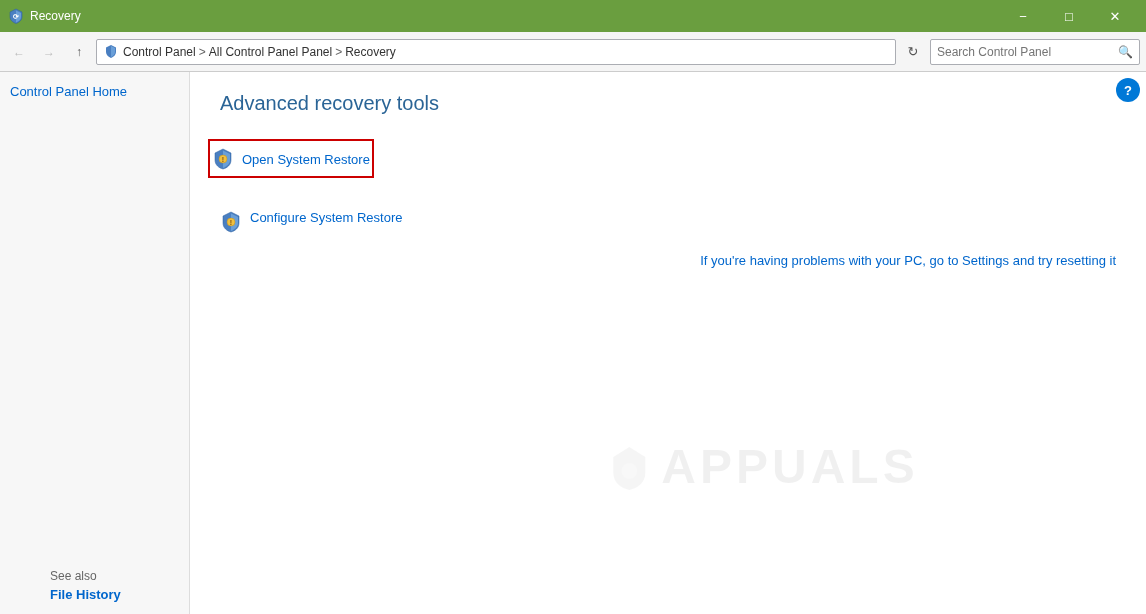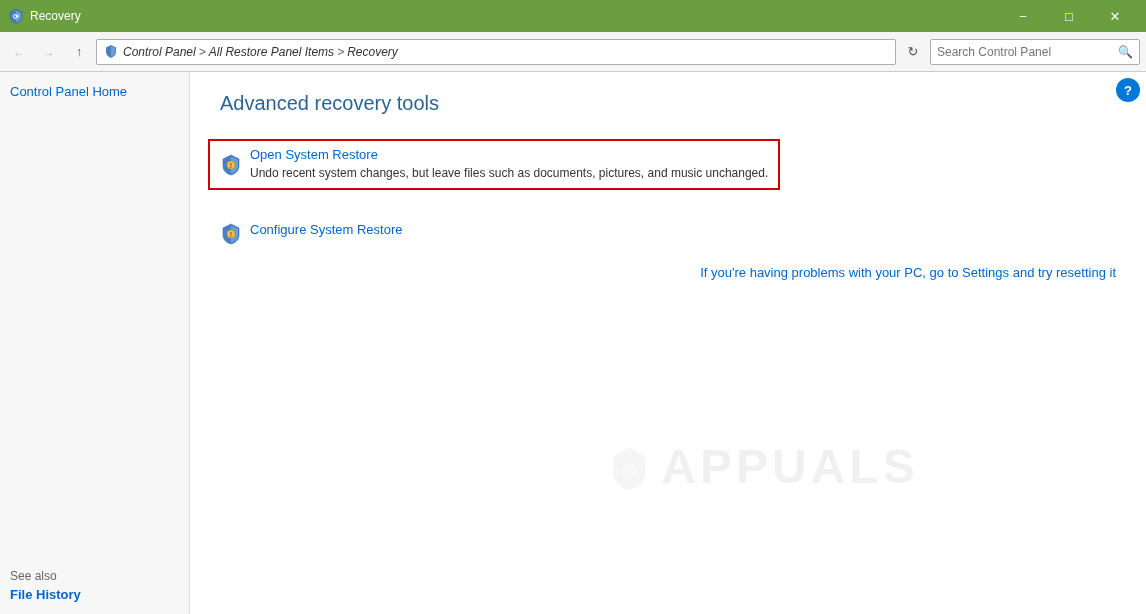--- a/index.html
+++ b/index.html
@@ -64,21 +64,20 @@
       height: 26px;
       background: white;
       border: 1px solid #abadb3;
       border-radius: 2px;
       display: flex;
       align-items: center;
       padding: 0 6px;
       font-size: 12px;
       color: #333;
       cursor: text;
-      font-style: italic;
     }
     .address-path-separator {
       color: #666;
       margin: 0 3px;
     }
     .address-path-link {
       color: #333;
     }
     .address-refresh {
       width: 26px; height: 26px;
@@ -136,20 +135,21 @@
       color: #0066cc;
       text-decoration: none;
       font-size: 13px;
       cursor: pointer;
       display: block;
       margin-bottom: 6px;
     }
 
     .sidebar-bottom {
       margin-top: auto;
+      margin-left: 40px;
     }
     .see-also-label {
       color: #666;
       font-size: 12px;
       margin-bottom: 4px;
     }
     .sidebar-file-history {
       color: #0066cc;
       text-decoration: none;
       font-size: 13px;
@@ -194,23 +194,23 @@
     }
     .tool-desc {
       color: #333;
       font-size: 12px;
       line-height: 1.4;
     }
 
     
     .highlighted-item {
       border: 2px solid #cc0000;
-      padding: 6px 10px;
+      padding: 6px 2px;
       display: inline-flex;
-      align-items: center;
+      align-items: flex-end;
       margin-bottom: 12px;
       margin-left: -12px;
     }
 
     .settings-link {
       color: #0066cc;
       text-decoration: none;
       font-size: 13px;
       cursor: pointer;
       display: block;
@@ -278,21 +278,21 @@
   <button class="nav-btn" title="Up">↑</button>
 
   <div class="address-path">
 
     <svg width="16" height="16" viewBox="0 0 16 16" style="margin-right:4px;flex-shrink:0;">
       <path d="M8 1 L13 3.5 L13 8 C13 11 10.5 13 8 14 C5.5 13 3 11 3 8 L3 3.5 Z" fill="#4a7fc1"></path>
       <path d="M8 2 L12 4 L12 8 C12 10.5 10 12 8 13" fill="#6a9fd8"></path>
     </svg>
     <span class="address-path-link">Control Panel</span>
     <span class="address-path-separator"> &gt; </span>
-    <span class="address-path-link">All Restore Panel Items</span>
+    <span class="address-path-link">All Control Panel Panel</span>
     <span class="address-path-separator"> &gt; </span>
     <span class="address-path-link">Recovery</span>
   </div>
 
   <button class="address-refresh">↻</button>
 
   <div class="search-box">
     <input class="search-input" type="text" placeholder="Search Control Panel" style="">
     <span class="search-icon-btn">🔍</span>
   </div>
@@ -323,21 +323,20 @@
           <div class="shield-icon">
             <svg class="shield-svg" viewBox="0 0 22 22">
               <path d="M11 1 L19 5 L19 12 C19 17 15 20 11 21 C7 20 3 17 3 12 L3 5 Z" fill="#4a7fc1" stroke="#2a5f9f" stroke-width="0.5"></path>
               <path d="M11 2.5 L18 6 L18 12 C18 16 14.5 18.5 11 20" fill="#6a9fd8"></path>
               <circle cx="11" cy="11" r="4" fill="#f0c040" stroke="#c09020" stroke-width="0.5"></circle>
               <text x="11" y="14" text-anchor="middle" fill="#805010" font-size="7" font-weight="bold">!</text>
             </svg>
           </div>
           <div class="tool-text">
             <a class="tool-link">Open System Restore</a>
-            <span class="tool-desc">Undo recent system changes, but leave files such as documents, pictures, and music unchanged.</span>
           </div>
         </div>
       </div>
 
       <div class="tool-item">
         <div class="shield-icon">
           <svg class="shield-svg" viewBox="0 0 22 22">
             <path d="M11 1 L19 5 L19 12 C19 17 15 20 11 21 C7 20 3 17 3 12 L3 5 Z" fill="#4a7fc1" stroke="#2a5f9f" stroke-width="0.5"></path>
             <path d="M11 2.5 L18 6 L18 12 C18 16 14.5 18.5 11 20" fill="#6a9fd8"></path>
             <circle cx="11" cy="11" r="4" fill="#f0c040" stroke="#c09020" stroke-width="0.5"></circle>

